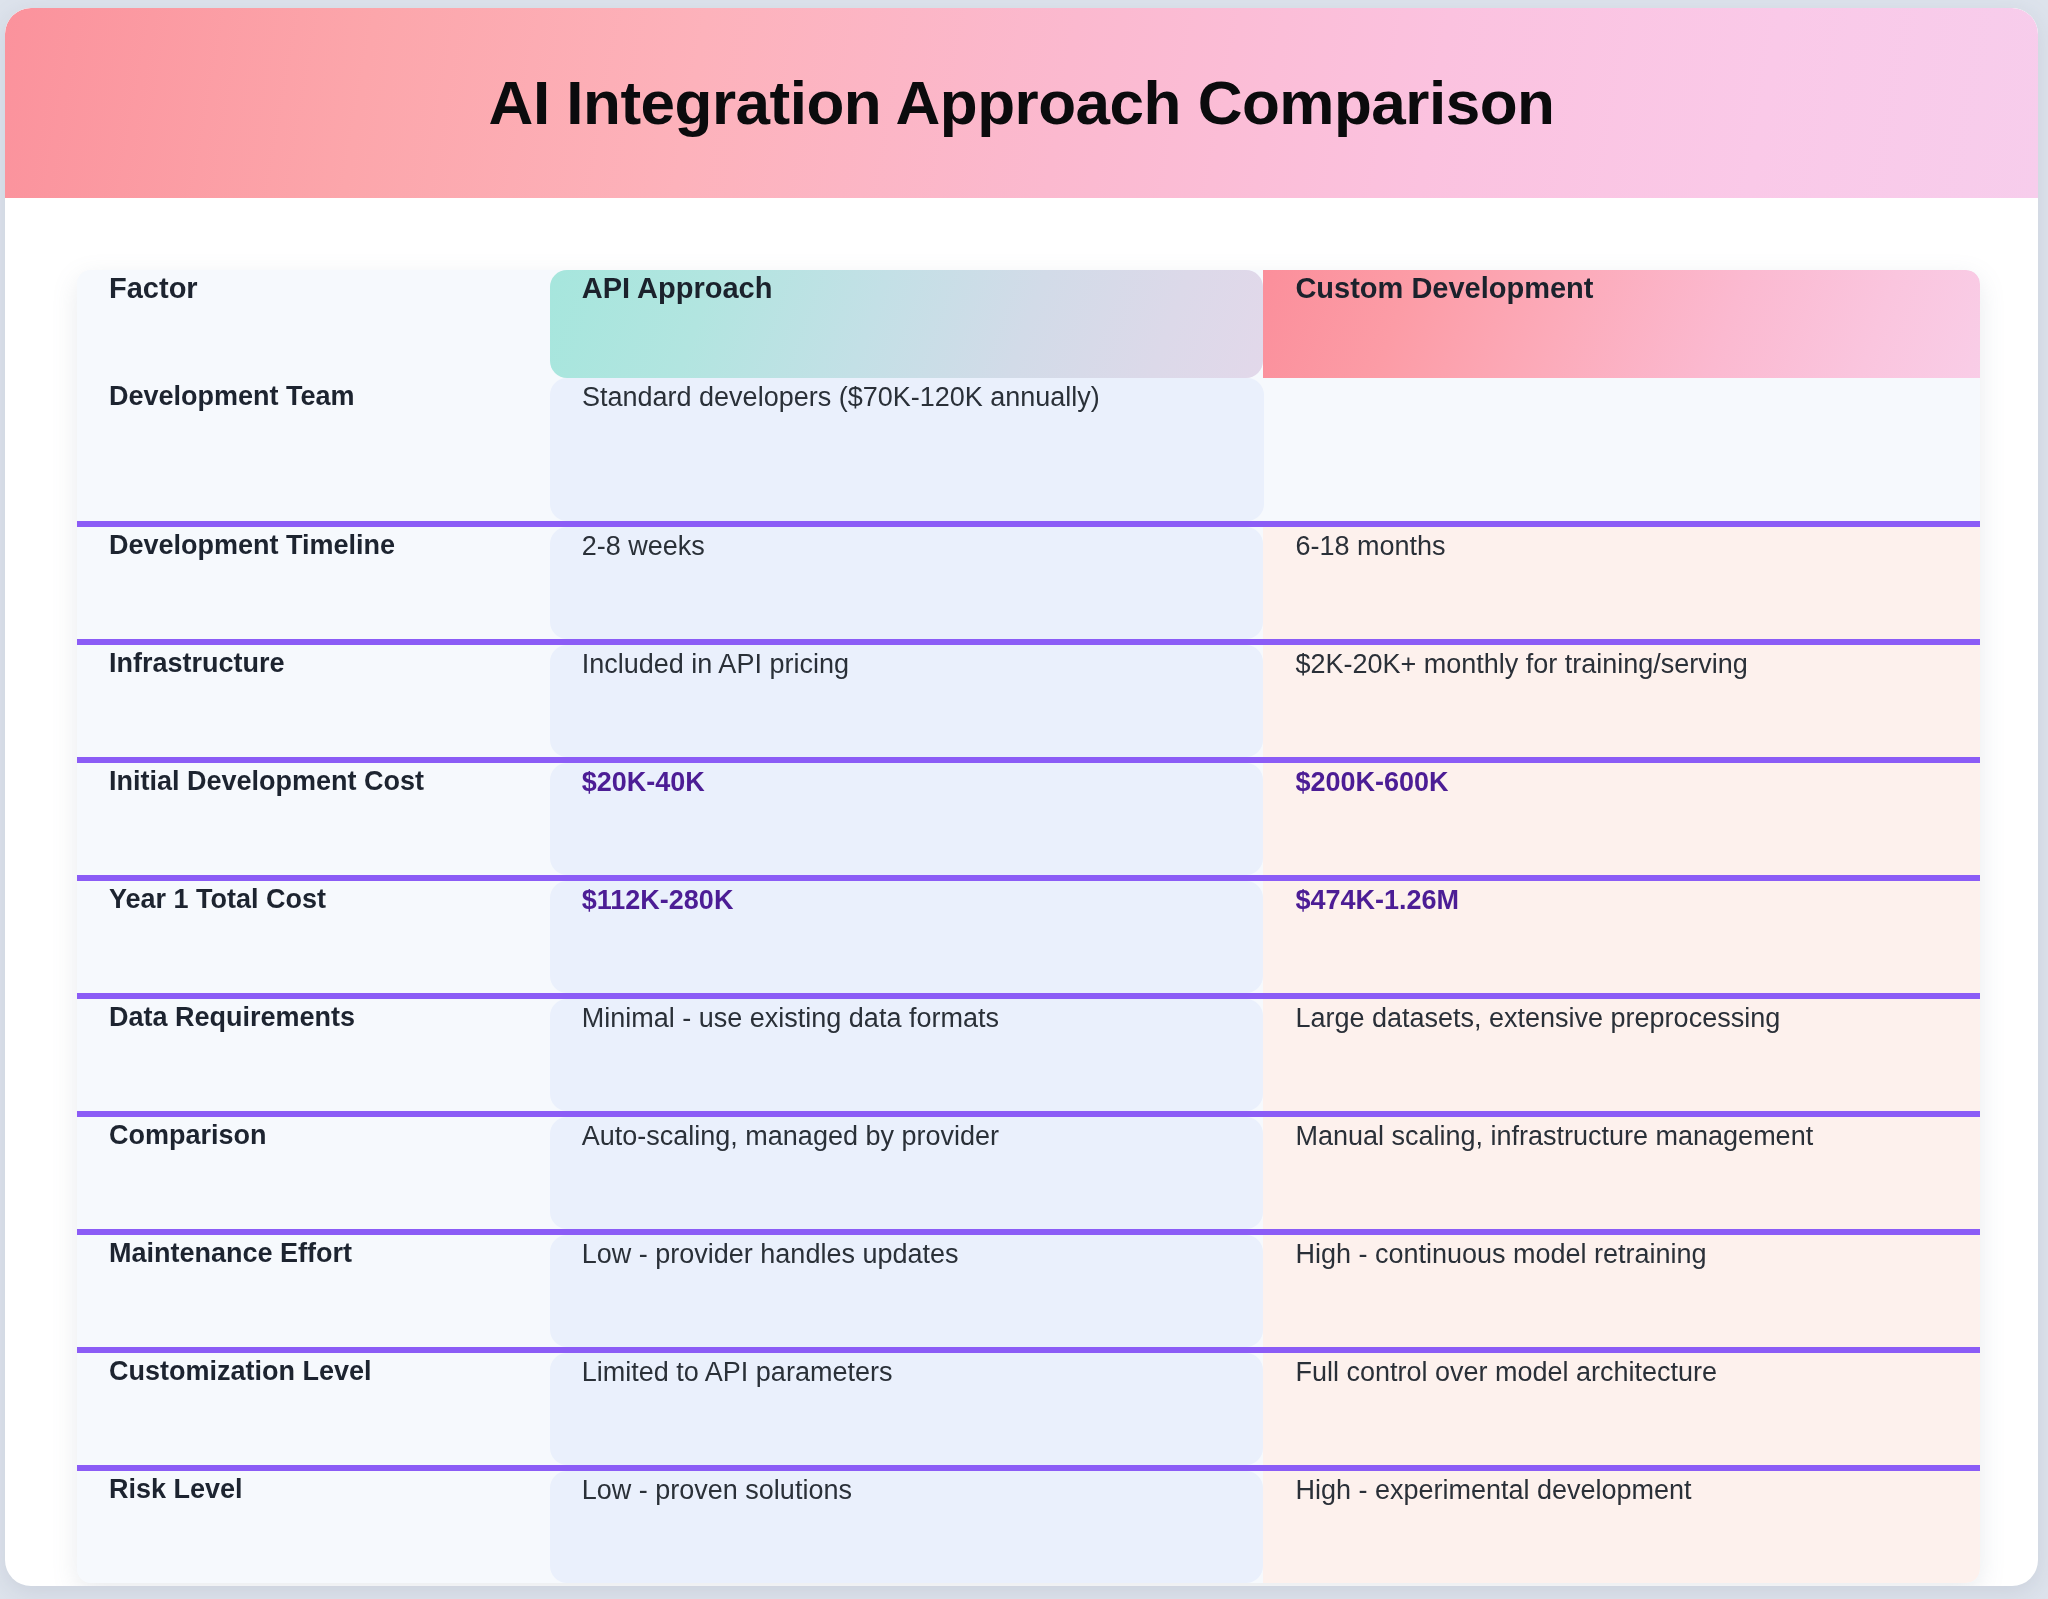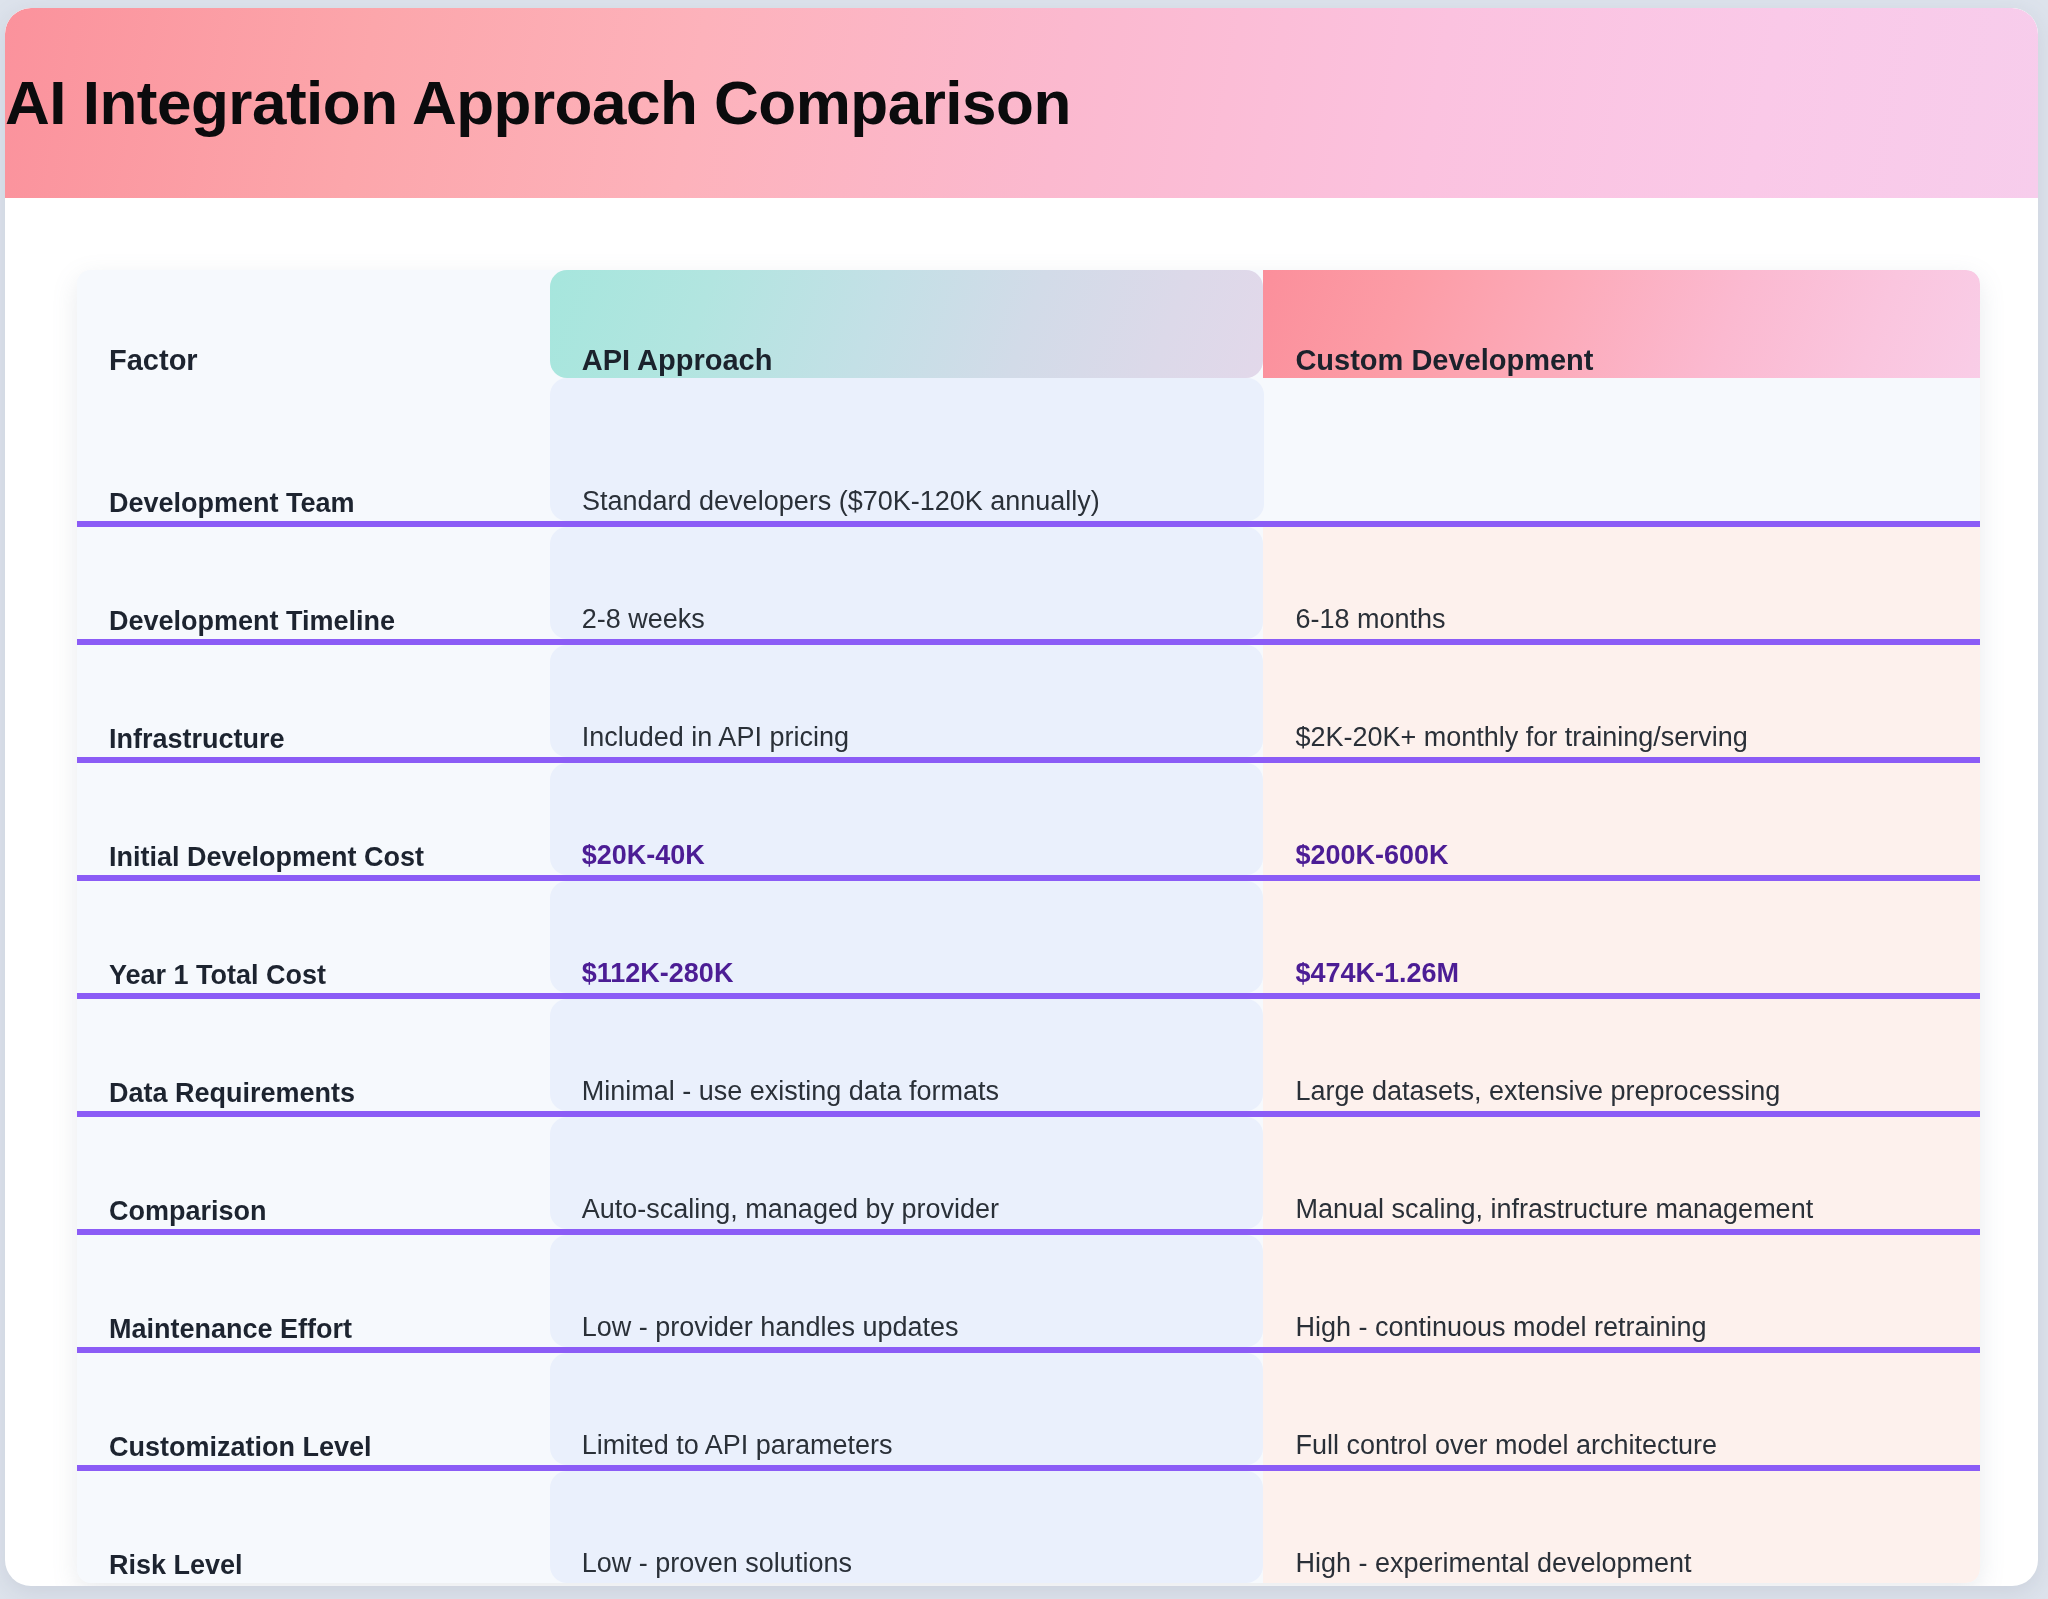--- a/index.html
+++ b/index.html
@@ -38,20 +38,21 @@
                 #fb929c 0%,
                 #fca6ab 18%,
                 #fdb2bb 34%,
                 #fbb9cf 52%,
                 #fbc2df 70%,
                 #fac9e8 86%,
                 #f7cdec 100%);
     border-radius: 26px 26px 0 0;
     display: flex;
     align-items: center;
+    justify-content: center;
   }
   #title-text {
     font-size: 62px;
     font-weight: 700;
     color: #0b0b0d;
     letter-spacing: -0.5px;
     line-height: 1;
     text-align: center;
     white-space: nowrap;
   }
@@ -71,21 +72,21 @@
   .trow {
     display: flex;
     width: 100%;
     border-bottom: 6px solid #8b5cf6;
   }
   .trow:last-child { border-bottom: none; }
 
   .cell {
     box-sizing: border-box;
     display: flex;
-    align-items: flex-end;
+    align-items: flex-start;
     padding: 0 32px;
   }
   .c-factor { width: 473px; background: #f6f9fd; }
   .c-api    { width: 714px; background: #eaf0fc; border-radius: 17px; }
   .c-custom { width: 717px; background: #fdf1ed; }
 
   
   #thead-row { border-bottom: none; }
   #thead-row .cell { height: 108px; }
   #thead-row .c-factor {

